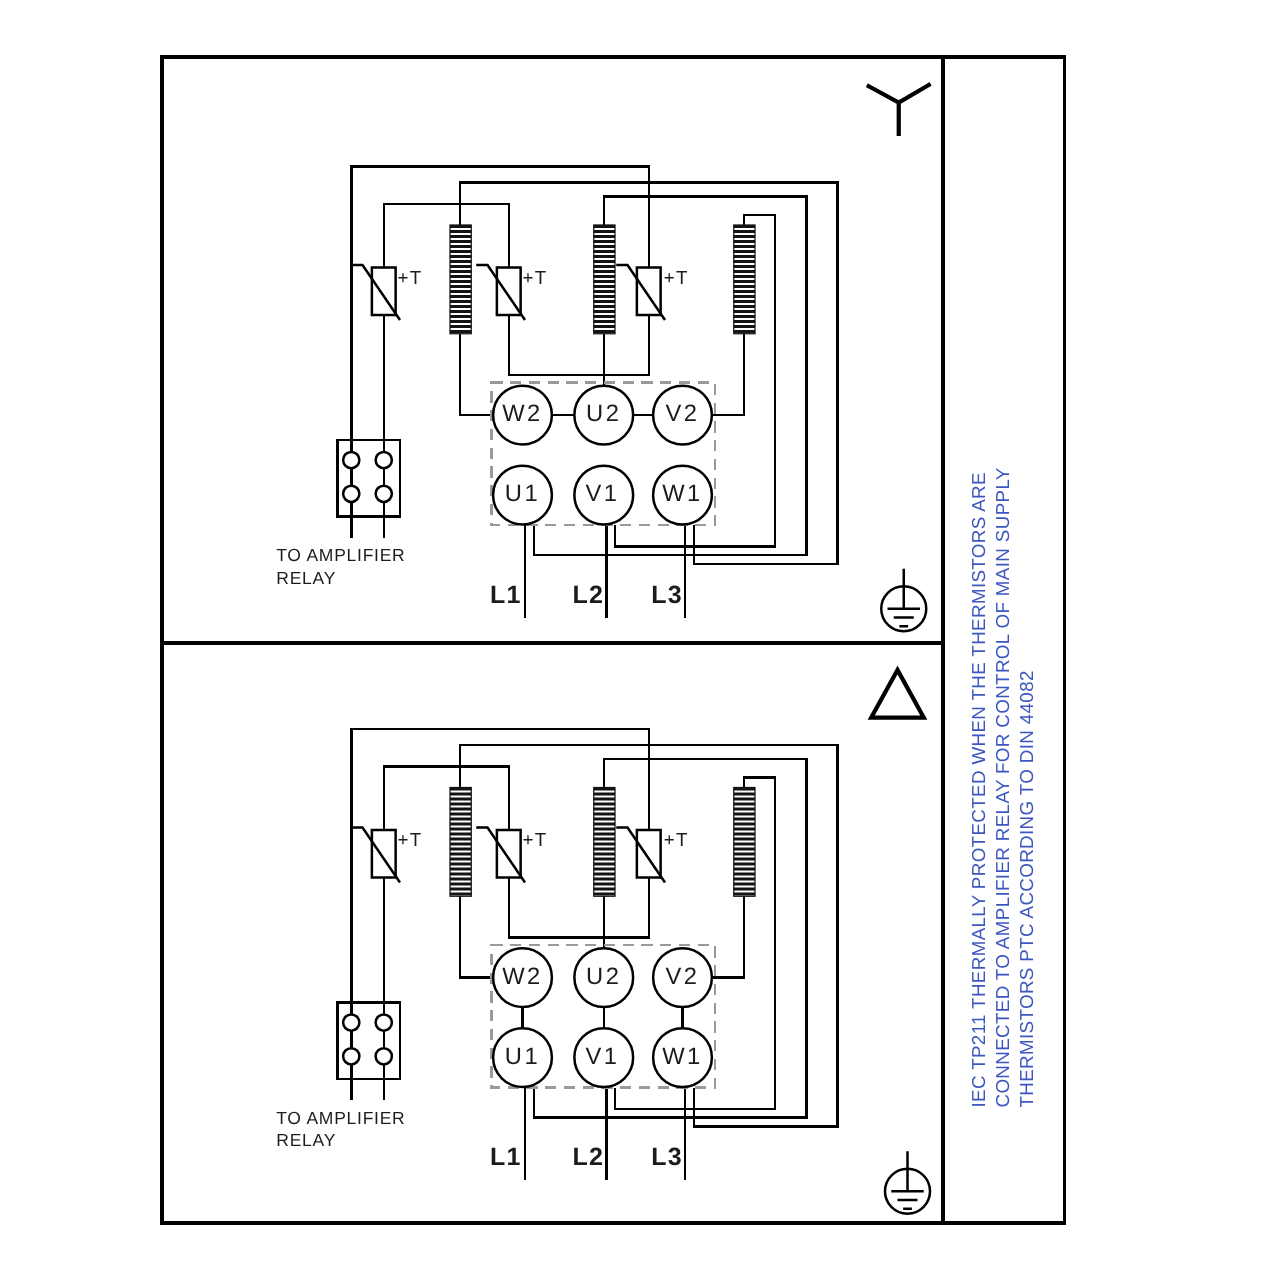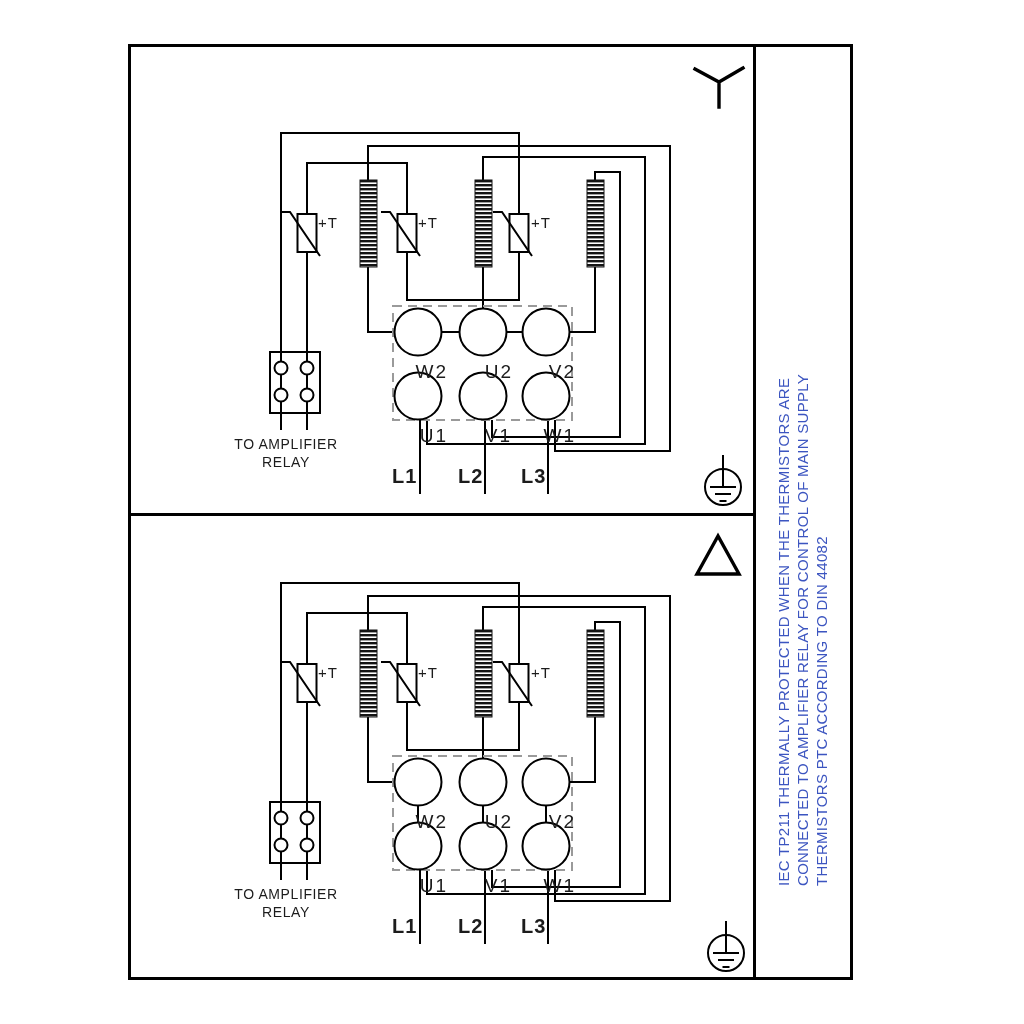--- a/index.html
+++ b/index.html
@@ -12,24 +12,24 @@
   #stage{position:relative;width:1024px;height:1024px;background:#ffffff;overflow:hidden;
          font-family:"Liberation Sans", sans-serif;}
   svg{position:absolute;left:0;top:0;}
   .wire{stroke:var(--line);stroke-width:2;fill:none;shape-rendering:crispEdges;}
   .wire-aa{stroke:var(--line);stroke-width:2;fill:none;}
   .border{stroke:var(--line);stroke-width:3;fill:none;shape-rendering:crispEdges;}
   .tcirc{fill:#ffffff;stroke:var(--line);stroke-width:2;}
   .dashbox{fill:none;stroke:var(--dash);stroke-width:2;stroke-dasharray:9 6;shape-rendering:crispEdges;}
   .symb{stroke:var(--line);stroke-width:3.4;fill:none;stroke-linecap:square;}
   .lbl{position:absolute;color:var(--label);}
-  .term{width:60px;height:24px;line-height:24px;text-align:right;font-size:19px;letter-spacing:2px;margin-top:40px;}
+  .term{width:60px;height:24px;line-height:24px;text-align:center;font-size:19px;letter-spacing:2px;}
   .plust{width:34px;height:18px;line-height:18px;font-size:15px;letter-spacing:1px;}
   .supply{width:30px;height:16px;line-height:16px;font-size:20px;font-weight:700;letter-spacing:1px;}
-  .caption{width:130px;height:16px;line-height:16px;font-size:14px;letter-spacing:0.6px;text-align:center;}
+  .caption{width:130px;height:16px;line-height:16px;font-size:14px;letter-spacing:0.6px;}
   #note{position:absolute;left:533px;top:587px;width:540px;height:58px;
         transform:rotate(-90deg);color:var(--note);
         font-size:15px;line-height:19px;letter-spacing:0.3px;white-space:nowrap;}
 </style>
 </head>
 <body>
 
 <div id="stage">
 
 <svg width="1024" height="1024" viewBox="0 0 1024 1024">

